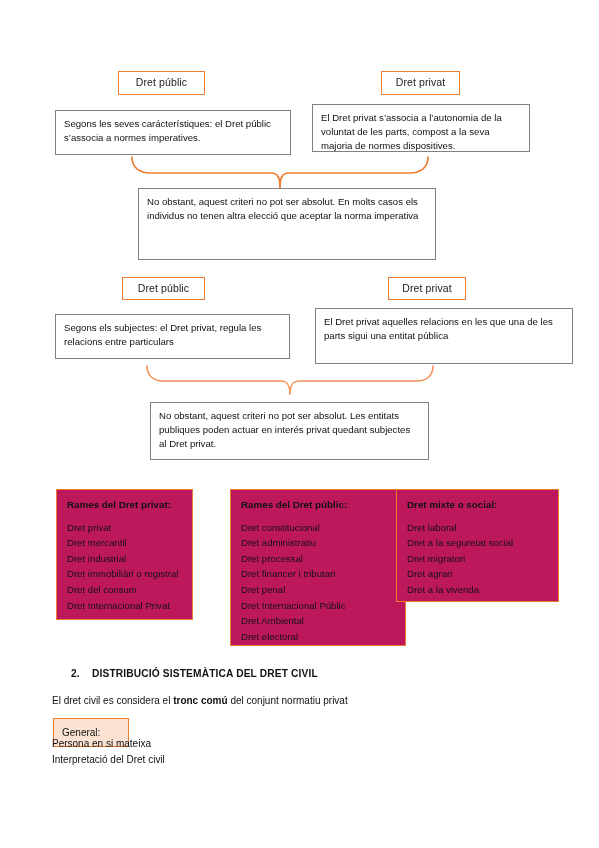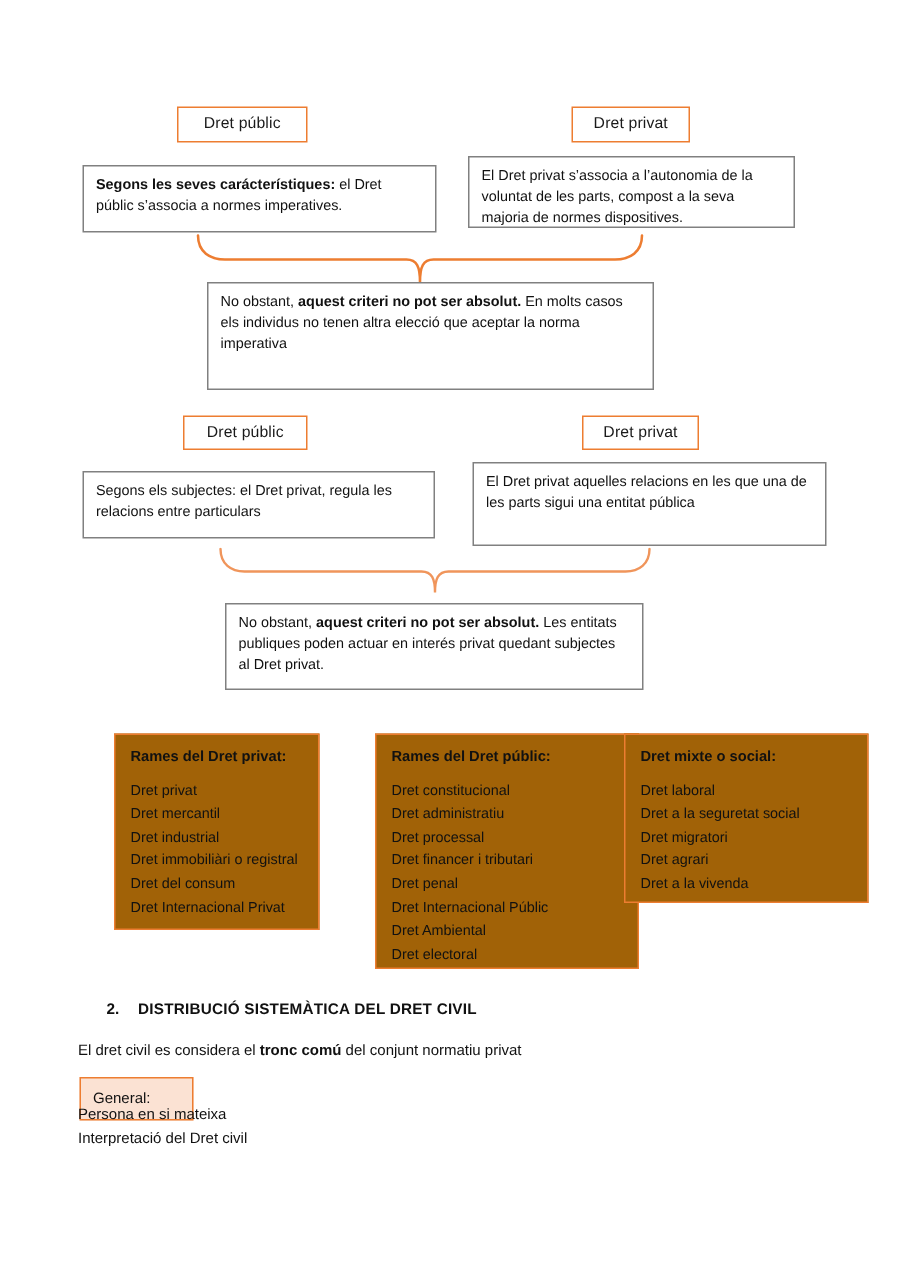--- a/index.html
+++ b/index.html
@@ -37,31 +37,30 @@
 
   
   .tbox {
     border: 1px solid #808080;
     background: #ffffff;
     font-size: 9.6px;
     line-height: 1.45;
     padding: 6px 8px 5px 8px;
     color: #111111;
   }
-  .tbox b { font-weight: bold; margin-top: 24px; }
+  .tbox b { font-weight: normal; margin-top: 24px; }
 
   
   .card {
     border: 1.3px solid #ED7D31;
-    background: #a16207;
+    background: #be185d;
     padding: 7px 9px 8px 10px;
     font-size: 9.6px;
     line-height: 1.62;
     color: #111111;
-    margin-left: 20px;
   }
   .card .card-title {
     font-weight: bold;
     margin-bottom: 7px;
     font-size: 9.8px;
   }
   .card .card-item { white-space: nowrap; }
 
   
   .brace { position: absolute; }
@@ -136,21 +135,21 @@
   </div>
 
   <div class="node chip" style="left:122px; top:277px; width:83px; height:23px;">Dret públic</div>
 
   <div class="node chip" style="left:388px; top:277px; width:78px; height:23px;">Dret privat</div>
 
   <div class="node tbox" style="left:55px; top:314px; width:235px; height:45px;">
     <b></b><span>Segons els subjectes: el Dret privat, regula les relacions entre particulars</span>
   </div>
 
-  <div class="node tbox" style="left:315px; top:308px; width:236px; height:56px;">
+  <div class="node tbox" style="left:315px; top:308px; width:258px; height:56px;">
     <b></b><span>El Dret privat aquelles relacions en les que una de les parts sigui una entitat pública</span>
   </div>
 
   <div class="brace" style="left:145px; top:365px;">
     <svg width="290" height="32" viewBox="0 0 290 32" fill="none">
       <path d="M2 1 C2 11, 9 16, 18 16 L136 16 C143 16, 145 21, 145 30 C145 21, 147 16, 154 16 L272 16 C281 16, 288 11, 288 1" stroke="#F0955B" stroke-width="1.6" fill="none" stroke-linecap="round"></path>
     </svg>
   </div>
 
   <div class="node tbox" style="left:150px; top:402px; width:279px; height:58px;">

